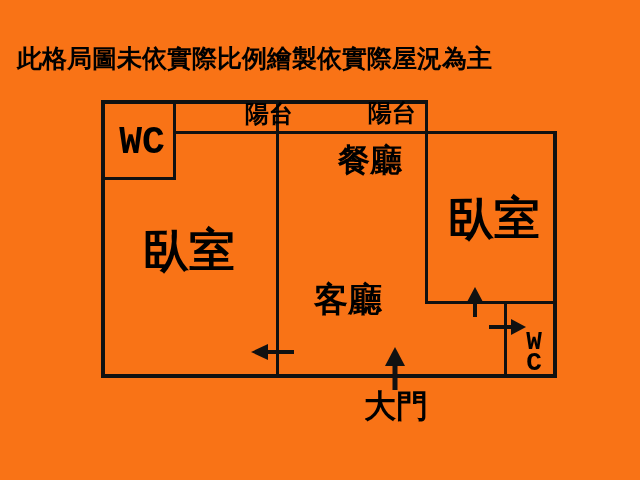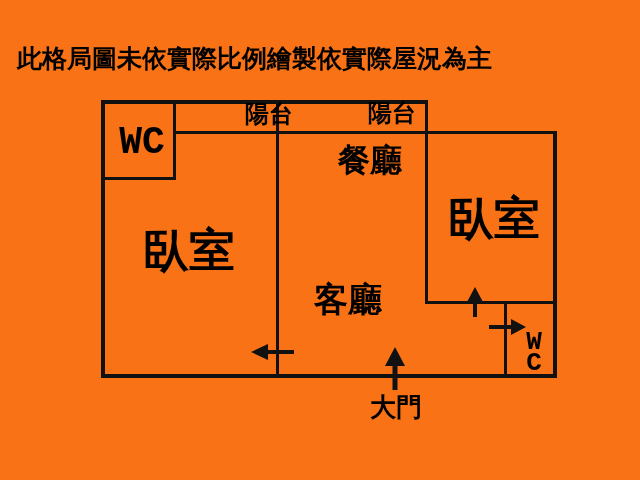--- a/index.html
+++ b/index.html
@@ -38,21 +38,21 @@
     font-weight: bold;
     color: #000;
     white-space: nowrap;
     line-height: 1;
   }
   .lbl-balcony   { font-size: 24px; margin-left: 48px; }
   .lbl-wc-top    { font-size: 38px; letter-spacing: 0px; }
   .lbl-dining    { font-size: 32px; }
   .lbl-bedroom   { font-size: 46px; }
   .lbl-living    { font-size: 34px; }
-  .lbl-maindoor  { font-size: 26px; }
+  .lbl-maindoor  { font-size: 32px; }
   .lbl-wc-bottom {
     font-size: 26px;
     text-align: center;
     line-height: 21px;
   }
   .arrow-overlay {
     position: absolute;
     left: 0;
     top: 0;
     width: 640px;

